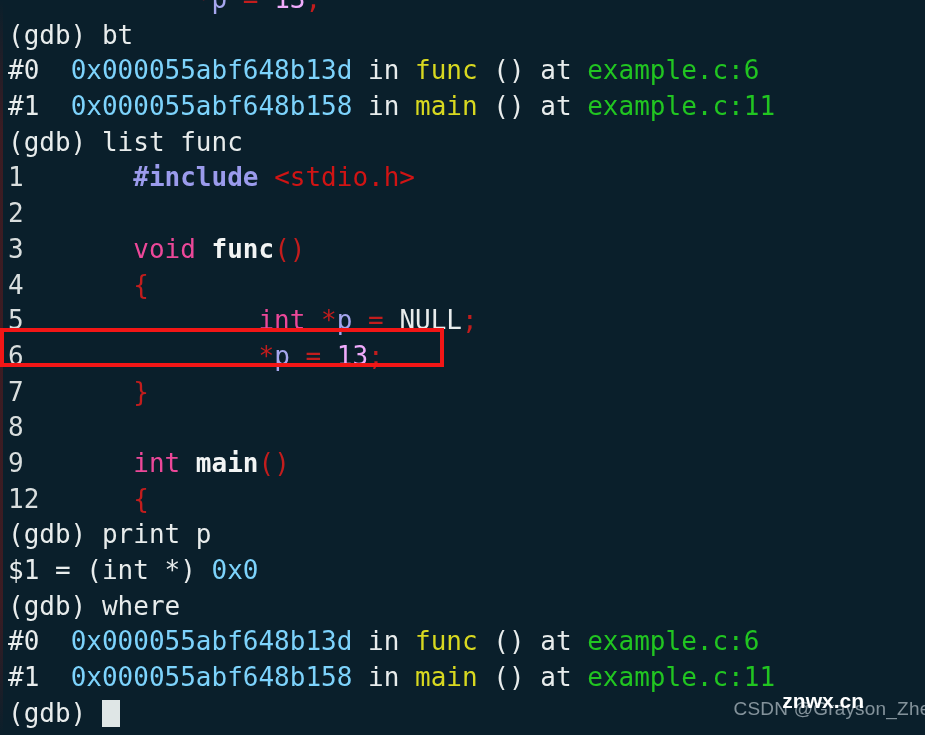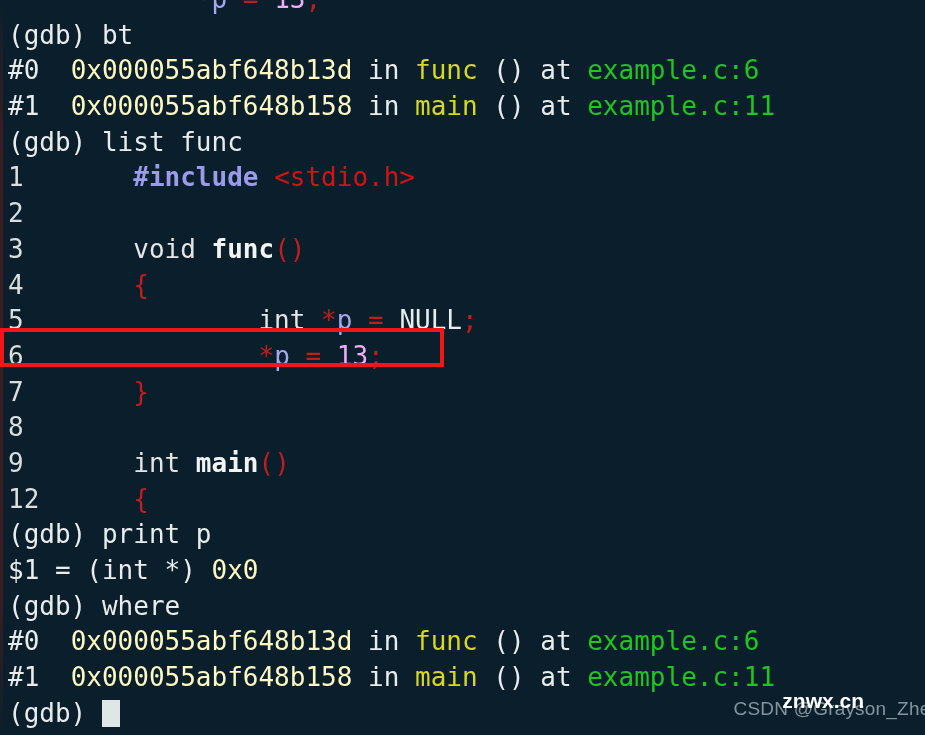--- a/index.html
+++ b/index.html
@@ -38,24 +38,24 @@
     top: -18px;
     width: 917px;
   }
   .row {
     height: 35.7px;
     white-space: pre;
     color: #e8ecec;
   }
   
   .c-default  { color: #e8ecec; }
-  .c-addr     { color: #fef9c3; }
+  .c-addr     { color: #7dd3fc; }
   .c-func     { color: #d8d820; }
   .c-file     { color: #21c521; text-align: right; }
-  .c-keyword  { color: #e5e5e5; }
+  .c-keyword  { color: #ec4899; }
   .c-preproc  { color: #9b9bec; font-weight: bold; }
   .c-header   { color: #d01414; margin-top: 12px; }
   .c-punct    { color: #c21d1d; }
   .c-ident    { color: #a6a6ee; }
   .c-bold     { color: #f2f4f4; font-weight: bold; }
   .c-number   { color: #f0abfc; }
   .c-linenum  { color: #d9dede; }
 
   
   #highlight-box {

